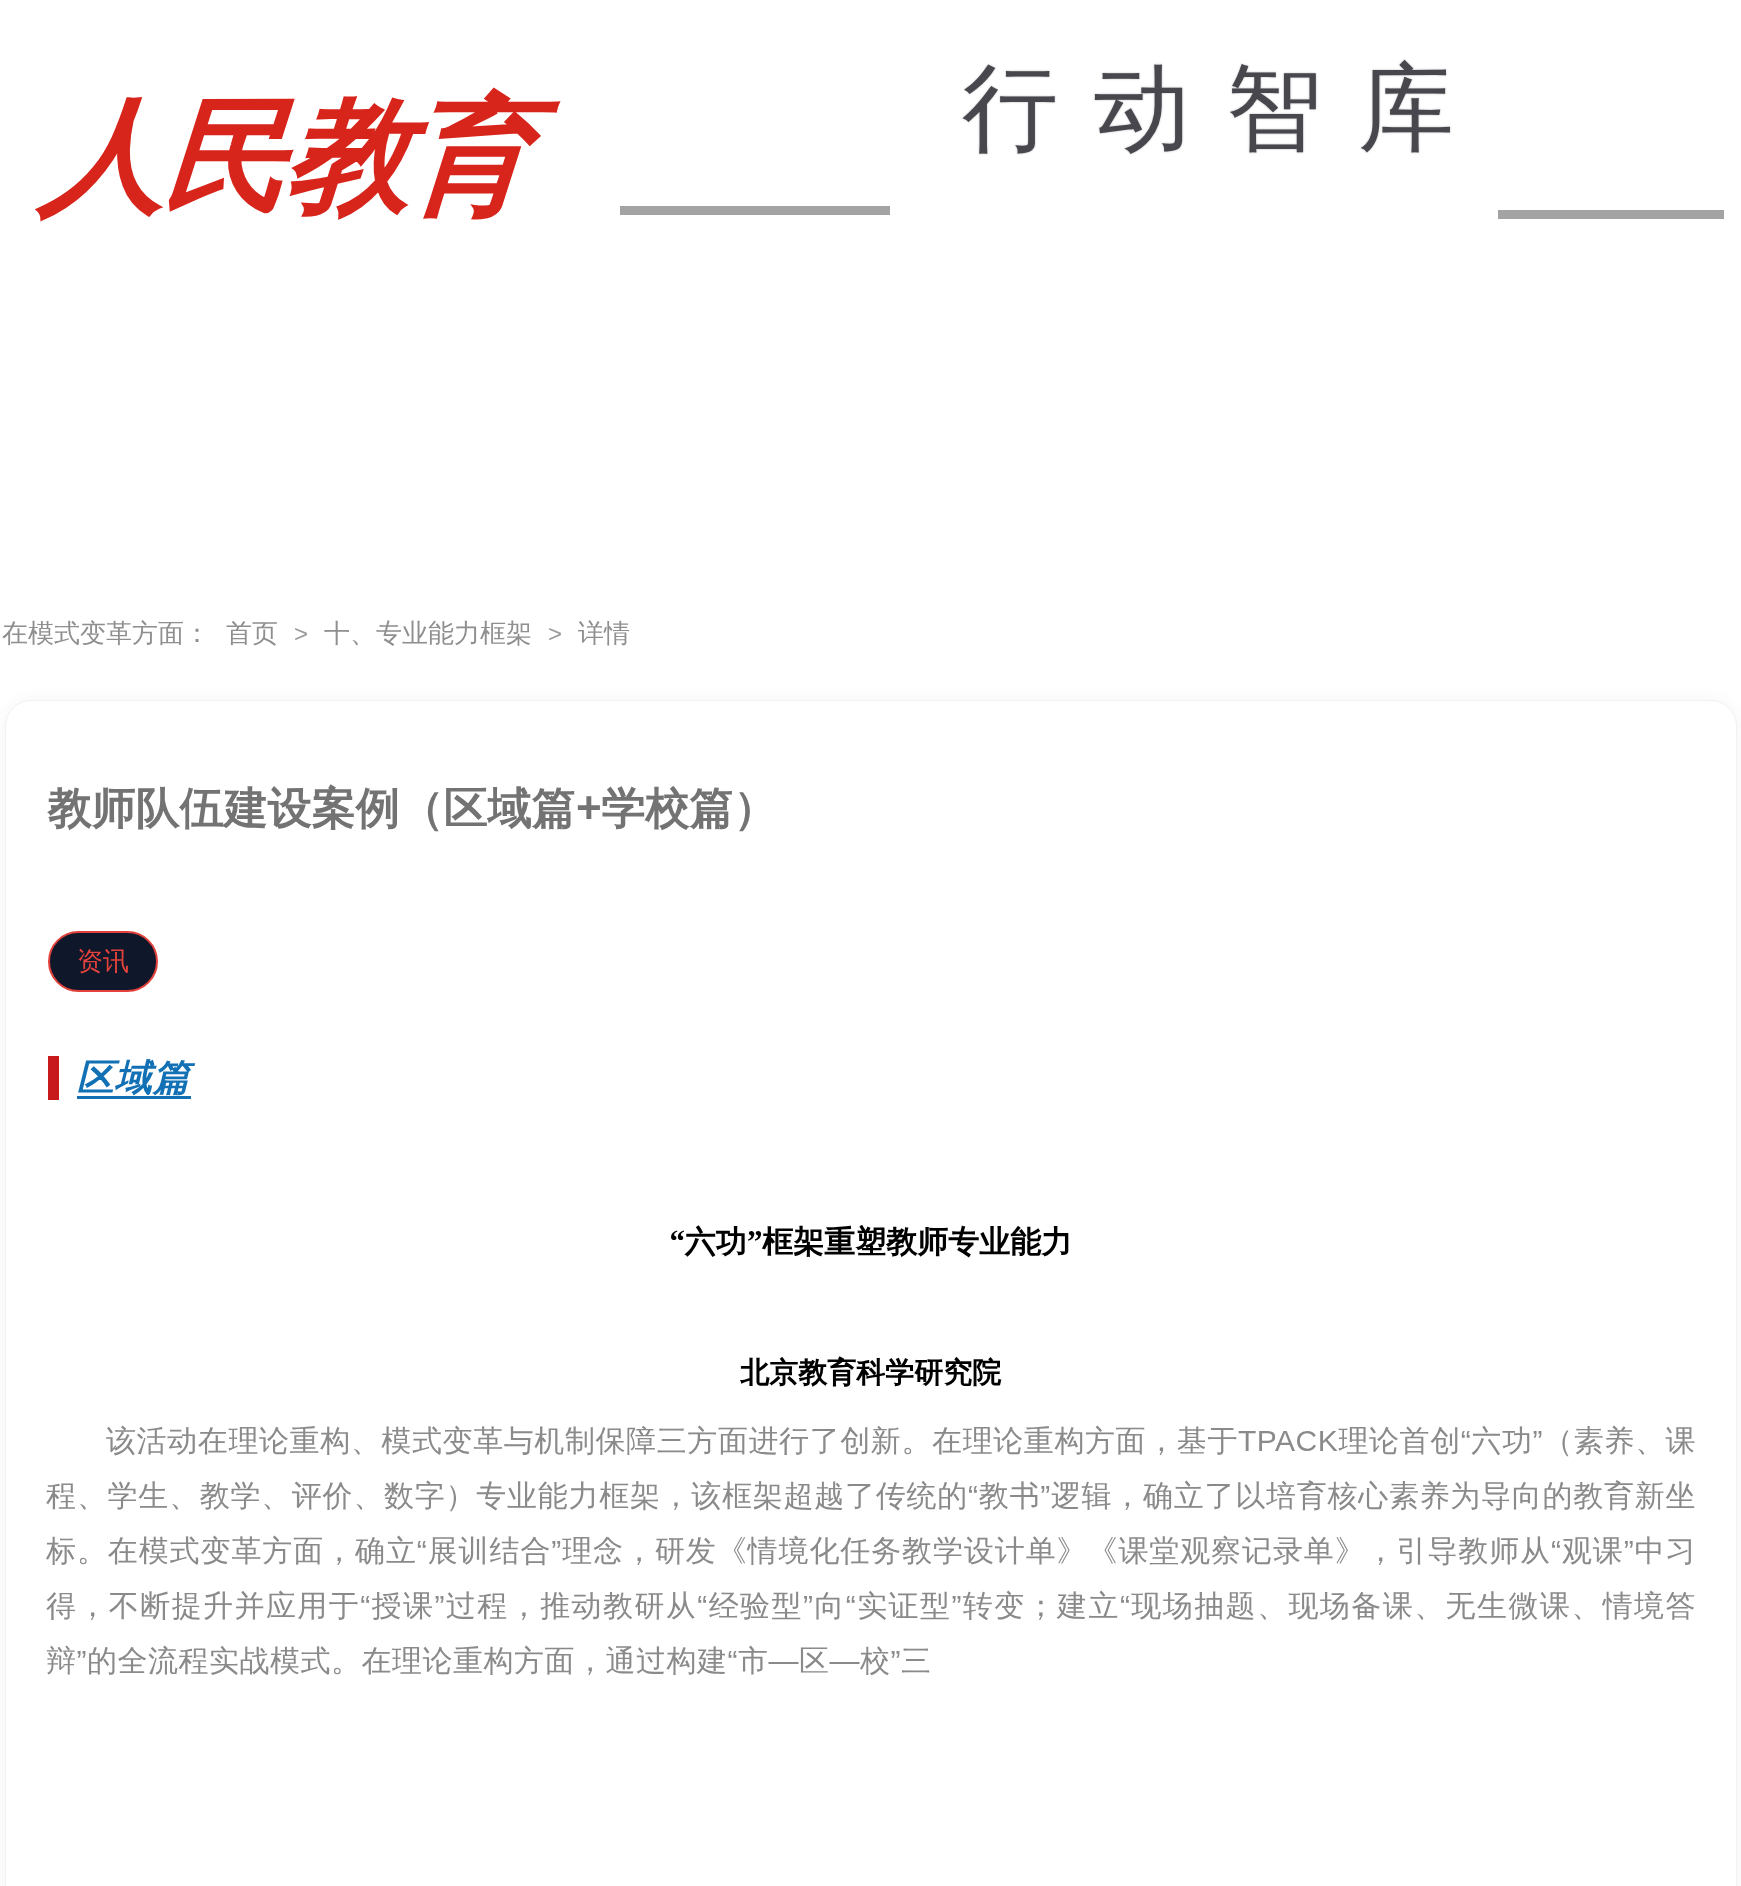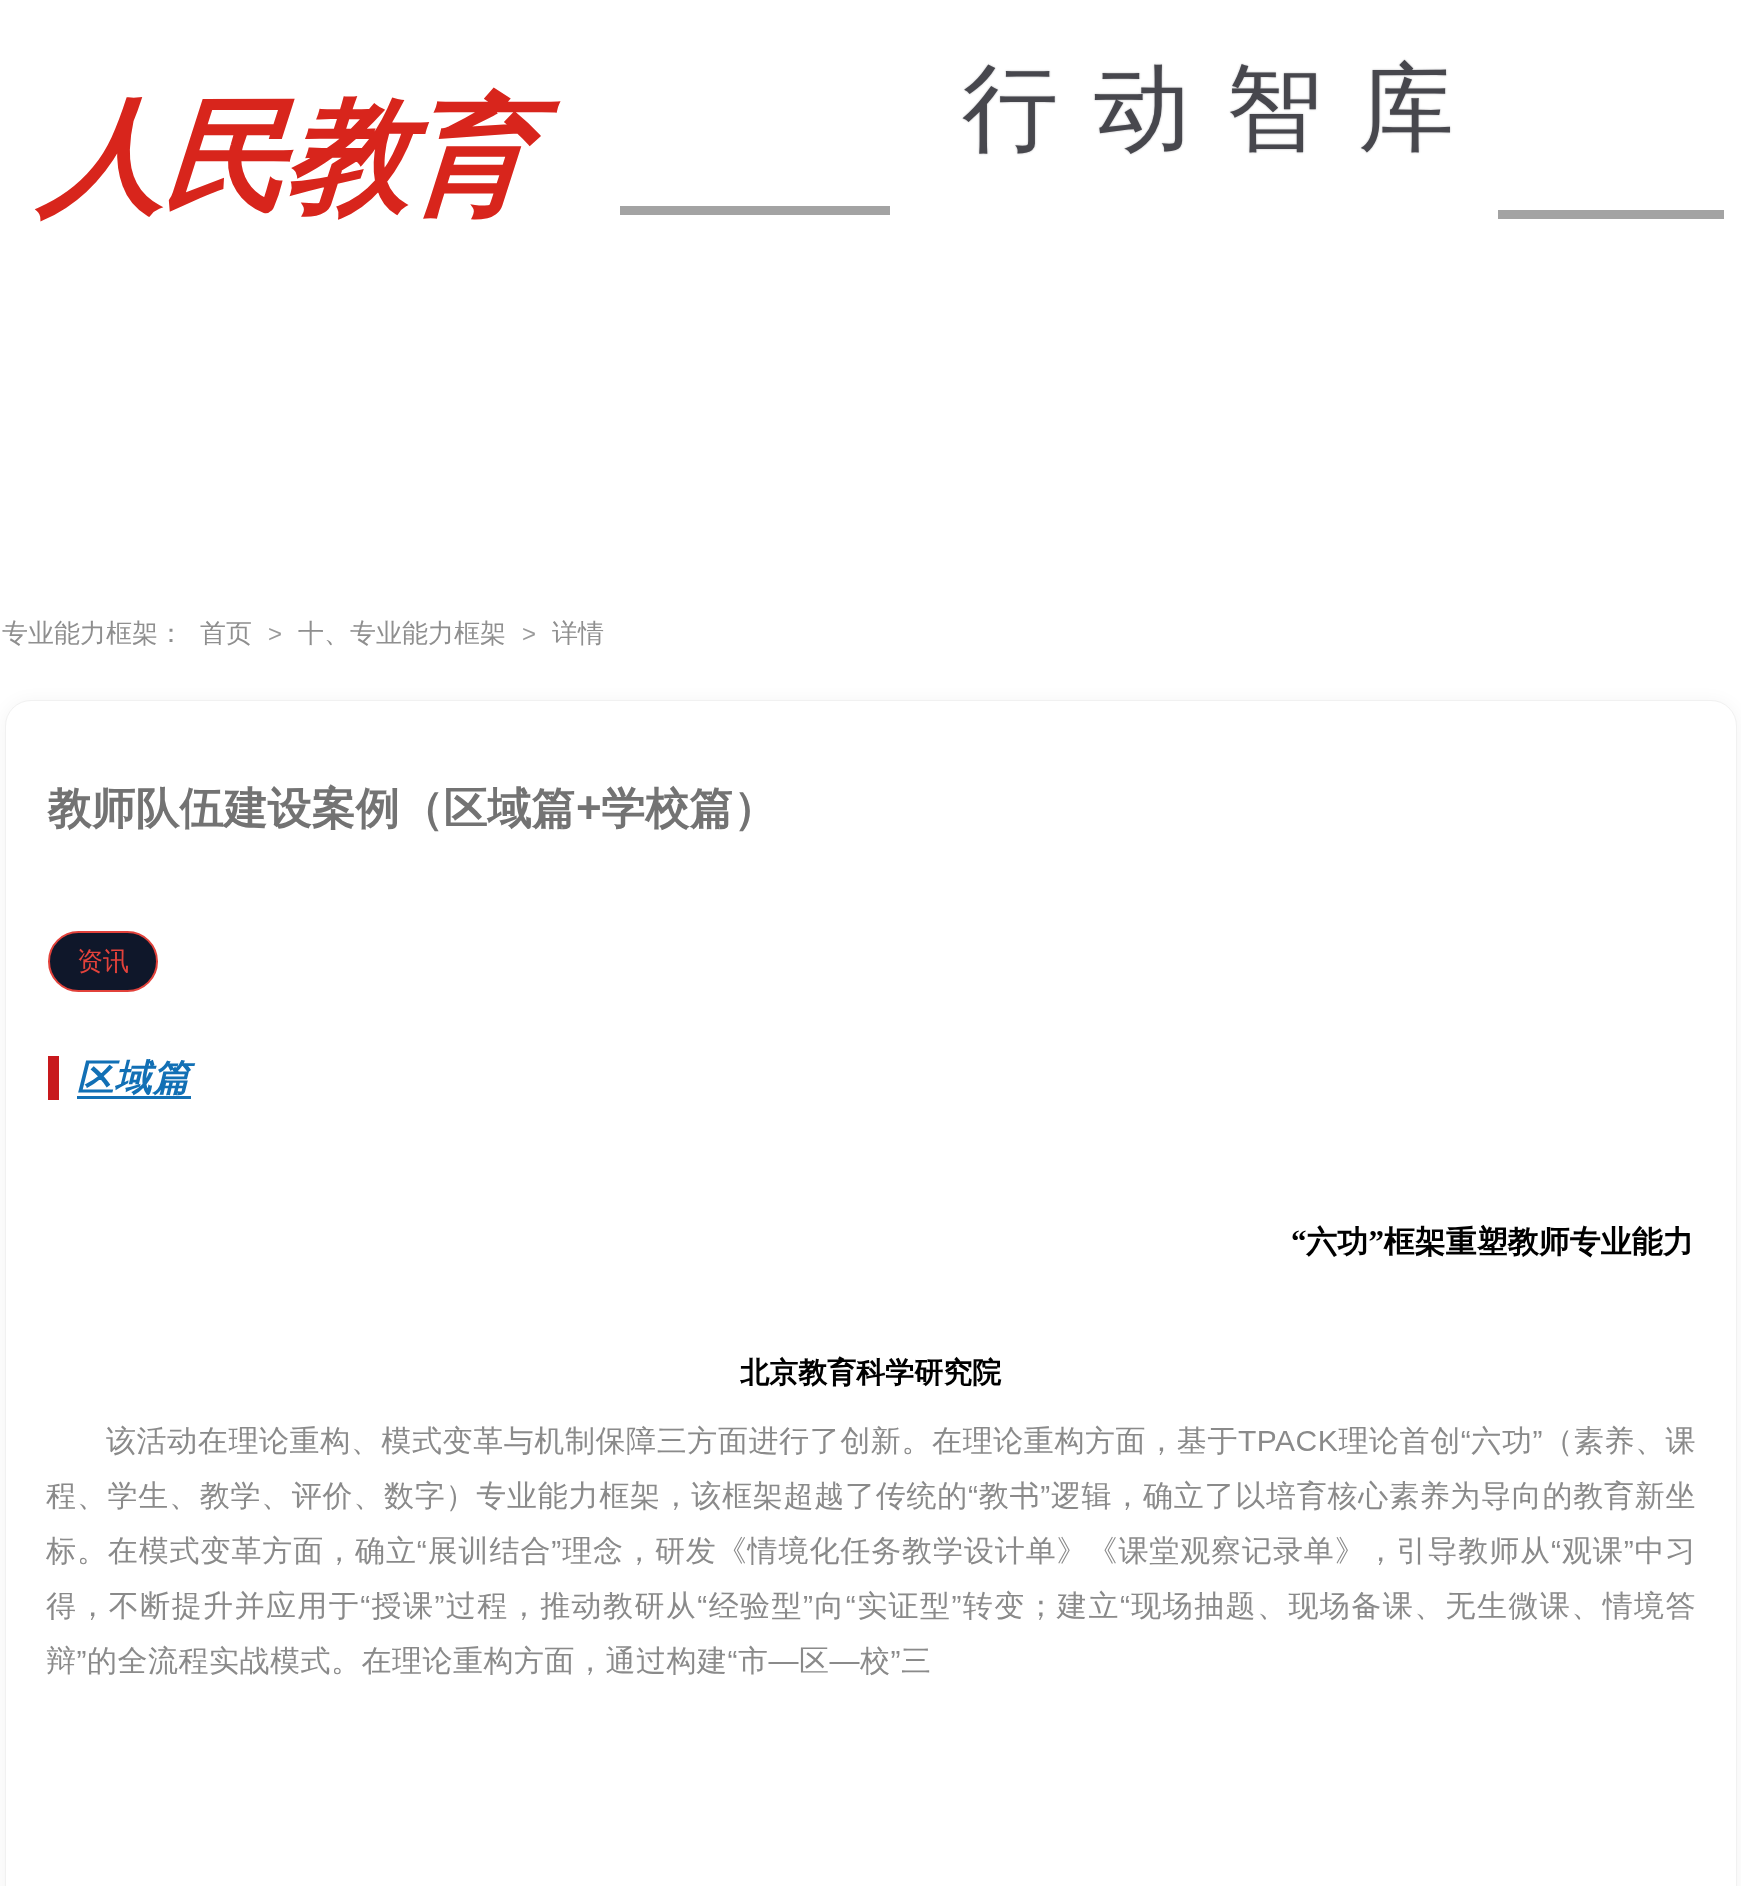--- a/index.html
+++ b/index.html
@@ -85,21 +85,21 @@
   }
   .section-link {
     font-size:37px; font-weight:bold; font-style:italic;
     color:#1270b5; text-decoration:underline;
     text-underline-offset:6px;
     cursor:pointer;
     letter-spacing:1px;
   }
   .case-title {
     position:absolute; left:42px; right:42px; top:520px;
-    text-align:right;
+    text-align:center;
     font-family:"Liberation Serif", serif;
     font-size:31px; font-weight:bold; color:#000000;
   }
   .case-org {
     position:absolute; left:42px; right:42px; top:652px;
     text-align:center;
     font-family:"Liberation Serif", serif;
     font-size:29px; color:#000000;
   }
   .article-body {
@@ -120,21 +120,21 @@
   <div class="site-header">
     <div class="logo">人民教育</div>
     <div class="hdr-line left"></div>
     <div class="slogan">
       <div>行动智库</div>
     </div>
     <div class="hdr-line right"></div>
   </div>
 
   <nav class="breadcrumb">
-    <span>专业能力框架：</span>
+    <span>在模式变革方面：</span>
     <span class="crumb">首页</span>
     <span class="sep">&gt;</span>
     <span class="crumb">十、专业能力框架</span>
     <span class="sep">&gt;</span>
     <span class="crumb current">详情</span>
   </nav>
 
   <section class="article-card">
     <h1 class="article-title">教师队伍建设案例（区域篇+学校篇）</h1>
 

